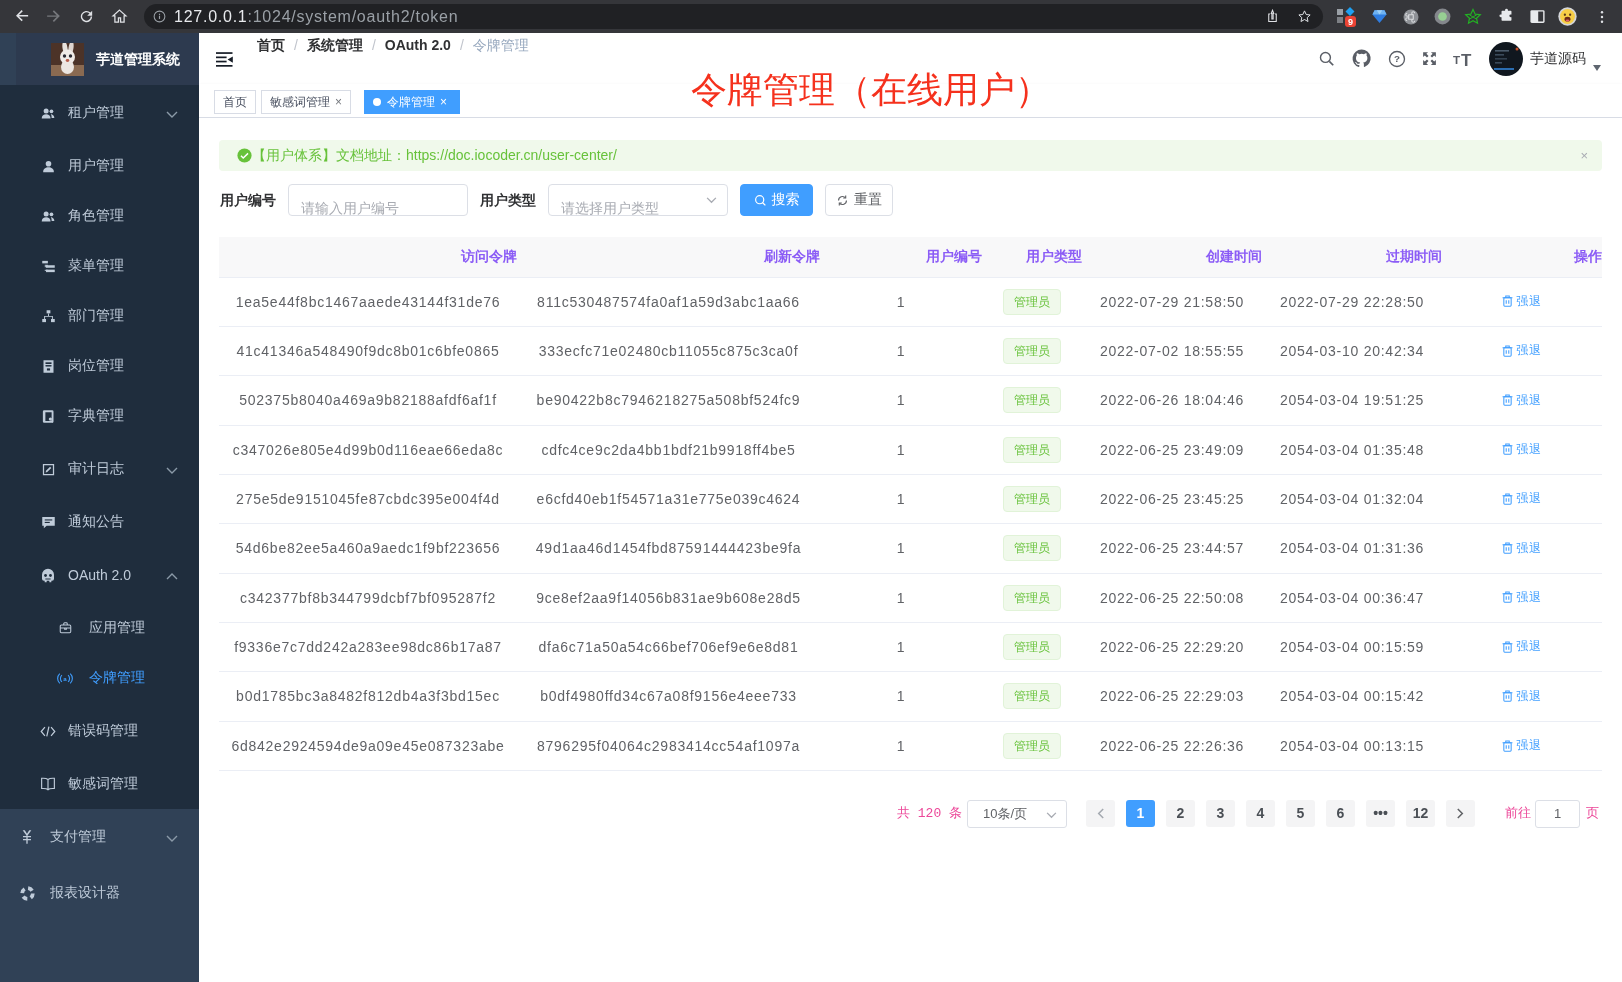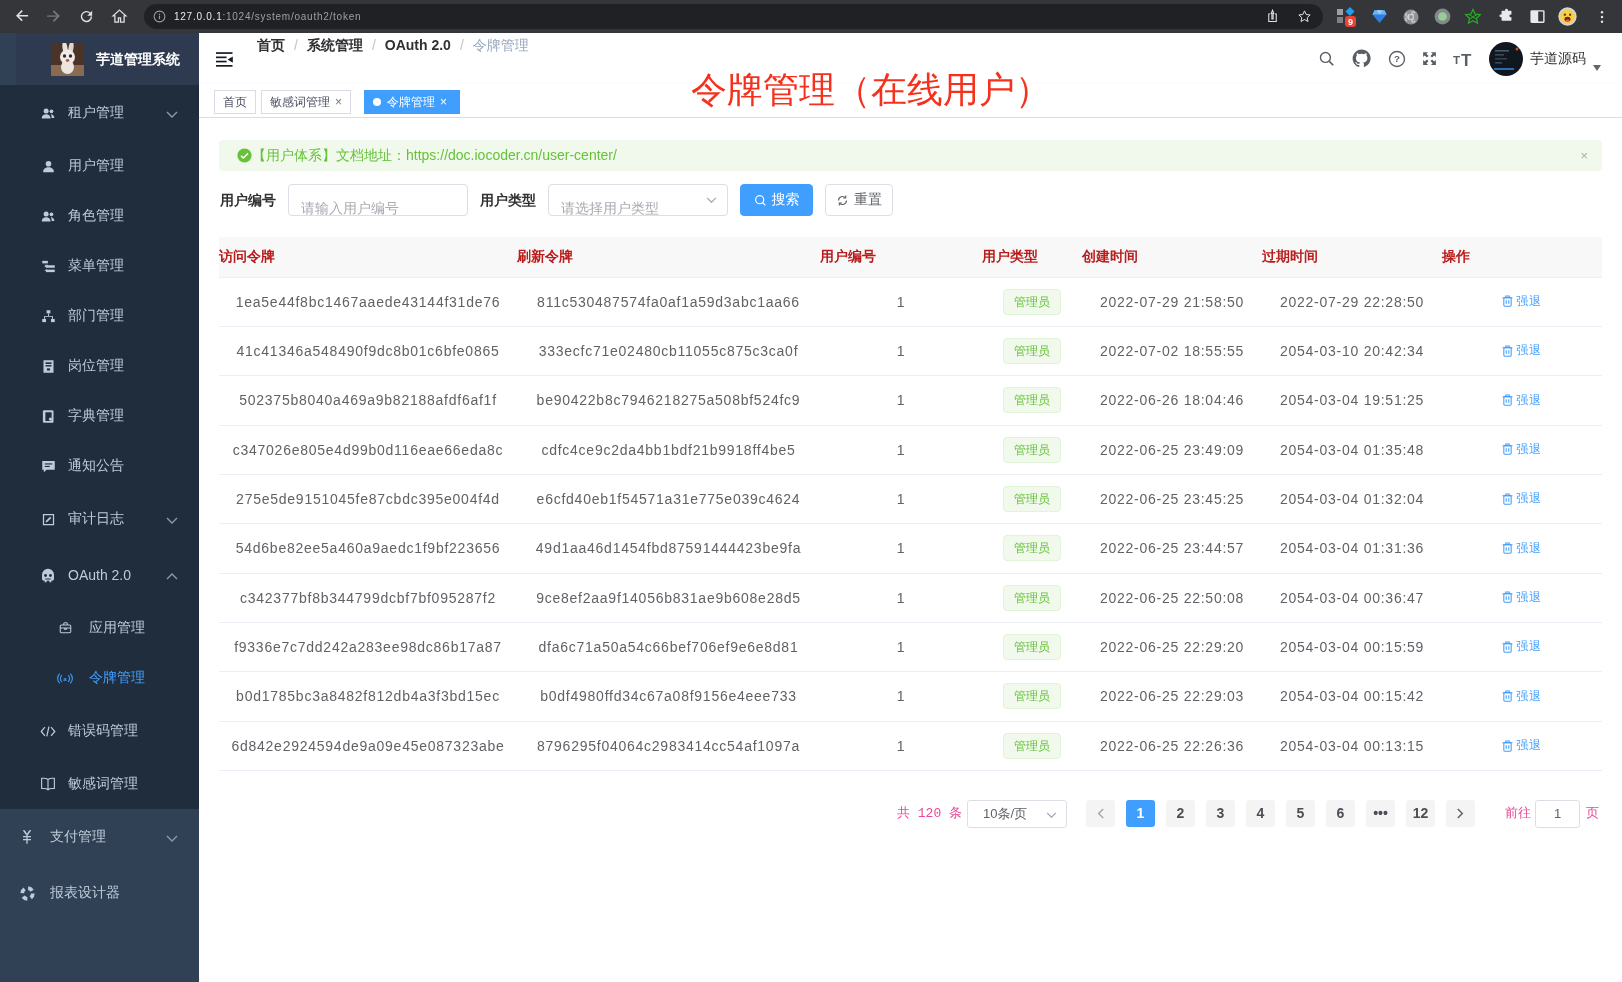--- a/index.html
+++ b/index.html
@@ -2,21 +2,21 @@
 <html lang="zh"><head>
 <meta charset="utf-8">
 <title>令牌管理</title>
 <style>
 *{margin:0;padding:0;box-sizing:border-box;}
 html,body{width:1622px;height:982px;overflow:hidden;}
 body{font-family:"Liberation Sans",sans-serif;background:#fff;position:relative;}
 
 .chrome{position:absolute;left:0;top:0;width:1622px;height:33px;background:#35363a;}
 .chrome svg{position:absolute;}
-.urlpill{position:absolute;left:144px;top:4px;width:1179px;height:25px;background:#202124;border-radius:13px;color:#e8eaed;font-size:10px;line-height:25px;}
+.urlpill{position:absolute;left:144px;top:4px;width:1179px;height:25px;background:#202124;border-radius:13px;color:#e8eaed;font-size:16px;line-height:25px;}
 .urlpill .info{position:absolute;left:9px;top:6px;}
 .urlpill .utext{position:absolute;left:30px;top:0;letter-spacing:0.75px;}
 .urlpill .utext .dim{color:#9aa0a6;}
 .cicon{position:absolute;top:0;height:33px;display:flex;align-items:center;justify-content:center;}
 
 .sidebar{position:absolute;left:0;top:33px;width:199px;height:949px;background:#304156;}
 .logo{position:absolute;left:16px;top:0;width:199px;height:52px;background:#2d3a4f;}
 .logo .av{position:absolute;left:35px;top:10px;width:33px;height:33px;overflow:hidden;}
 .logo .tt{position:absolute;left:80px;top:0;line-height:52px;color:#fff;font-size:14px;font-weight:600;}
 .menu{position:absolute;left:0;top:52px;width:199px;}
@@ -55,21 +55,21 @@
 .alert .atx{position:absolute;left:33px;top:0;line-height:31px;}
 .alert .ax{position:absolute;right:14px;top:0;line-height:31px;color:#a8abb2;font-size:13px;}
 .flabel{position:absolute;font-size:14px;font-weight:700;color:#303133;line-height:32px;top:66px;}
 .finput{position:absolute;top:66px;height:32px;border:1px solid #dcdfe6;border-radius:4px;background:#fff;font-size:14px;color:#a8abb2;line-height:30px;padding:8px 12px;}
 .fsel .vv{position:absolute;right:10px;top:12px;}
 .btn{position:absolute;top:66px;height:32px;border-radius:4px;font-size:14px;display:flex;align-items:center;justify-content:center;gap:5px;}
 .btn.blue{background:#409eff;color:#fff;border:1px solid #409eff;}
 .btn.plain{background:#fff;color:#606266;border:1px solid #dcdfe6;}
 
 table{position:absolute;left:20px;top:119px;width:1383px;border-collapse:collapse;table-layout:fixed;font-size:14px;}
-th{height:40px;background:#f8f8f9;color:#b91c1c;font-weight:700;text-align:left;border-bottom:1px solid #ebeef5;padding:0;}
+th{height:40px;background:#f8f8f9;color:#8b5cf6;font-weight:700;text-align:right;border-bottom:1px solid #ebeef5;padding:0;}
 td{height:49.35px;color:#606266;text-align:center;border-bottom:1px solid #ebeef5;padding:0;letter-spacing:0.75px;}
 .gtag{display:inline-block;height:26px;line-height:24px;padding:0 10px;font-size:12px;letter-spacing:0;color:#67c23a;background:#f0f9eb;border:1px solid #e1f3d8;border-radius:4px;}
 .del{color:#409eff;display:inline-flex;align-items:center;gap:3px;font-size:12px;}
 
 .pg{position:absolute;font-size:13px;color:#ec4899;font-family:Liberation Mono, monospace;}
 .pg.txt{line-height:28px;}
 .psel{position:absolute;left:768px;top:682px;width:100px;height:28px;border:1px solid #dcdfe6;border-radius:3px;line-height:26px;text-align:left;padding-left:15px;font-size:13px;color:#606266;}
 .pbtn{position:absolute;top:682px;width:29px;height:27px;margin:0;background:#f4f4f5;border-radius:3px;text-align:center;line-height:27px;font-size:14px;color:#4a4f55;font-weight:600;}
 .pbtn.on{background:#409eff;color:#fff;}
 .pbtn.arr{color:#a4a9b0;font-weight:400;}
@@ -263,41 +263,41 @@
       <div class="mi dark h50">
         <span class="ic">
           <svg width="15" height="15" viewBox="0 0 24 24" fill="currentColor">
             <path d="M5 2h13a2 2 0 0 1 2 2v16a2 2 0 0 1-2 2H5a2 2 0 0 1-2-2V4a2 2 0 0 1 2-2zm2 3v14h10V5z" fill-rule="evenodd"></path>
             <circle cx="15" cy="16" r="2.6"></circle>
             <path d="M16.8 18l2.6 2.6-1.2 1.2-2.6-2.6z"></path>
           </svg>
         </span>
         <span class="tx">字典管理</span>
       </div>
+      <div class="mi dark h56">
+        <span class="ic">
+          <svg width="15" height="15" viewBox="0 0 24 24" fill="currentColor">
+            <path d="M3 3h18v18H3zm2 2v14h14V5z" fill-rule="evenodd"></path>
+            <path d="M14.5 7.5l2 2L10 16l-2.6.6L8 14z"></path>
+          </svg>
+        </span>
+        <span class="tx">审计日志</span>
+        <span class="ar"><svg width="12" height="7" viewBox="0 0 12 7">
+            <path d="M1 1l5 5 5-5" fill="none" stroke="#8b9aa8" stroke-width="1.4"></path>
+          </svg></span>
+      </div>
       <div class="mi dark h50">
         <span class="ic">
           <svg width="15" height="15" viewBox="0 0 24 24" fill="currentColor">
             <path d="M2 3h20v14H9l-4.5 4V17H2z"></path>
             <rect x="6" y="7" width="12" height="1.8" fill="#1f2d3d"></rect>
             <rect x="6" y="11" width="8" height="1.8" fill="#1f2d3d"></rect>
           </svg>
         </span>
         <span class="tx">通知公告</span>
-      </div>
-      <div class="mi dark h56">
-        <span class="ic">
-          <svg width="15" height="15" viewBox="0 0 24 24" fill="currentColor">
-            <path d="M3 3h18v18H3zm2 2v14h14V5z" fill-rule="evenodd"></path>
-            <path d="M14.5 7.5l2 2L10 16l-2.6.6L8 14z"></path>
-          </svg>
-        </span>
-        <span class="tx">审计日志</span>
-        <span class="ar"><svg width="12" height="7" viewBox="0 0 12 7">
-            <path d="M1 1l5 5 5-5" fill="none" stroke="#8b9aa8" stroke-width="1.4"></path>
-          </svg></span>
       </div>
       <div class="mi dark h56">
         <span class="ic">
           <svg width="17" height="15" viewBox="0 0 24 22" fill="currentColor">
             <path d="M12 1a9 9 0 0 1 9 9v6a3 3 0 0 1-3 3h-1v2h-3v-2h-4v2H7v-2H6a3 3 0 0 1-3-3v-6a9 9 0 0 1 9-9z"></path>
             <circle cx="8.3" cy="11" r="2.1" fill="#1f2d3d"></circle>
             <circle cx="15.7" cy="11" r="2.1" fill="#1f2d3d"></circle>
             <path d="M8 15.5h8v1.5H8z" fill="#1f2d3d"></path>
           </svg>
         </span>

